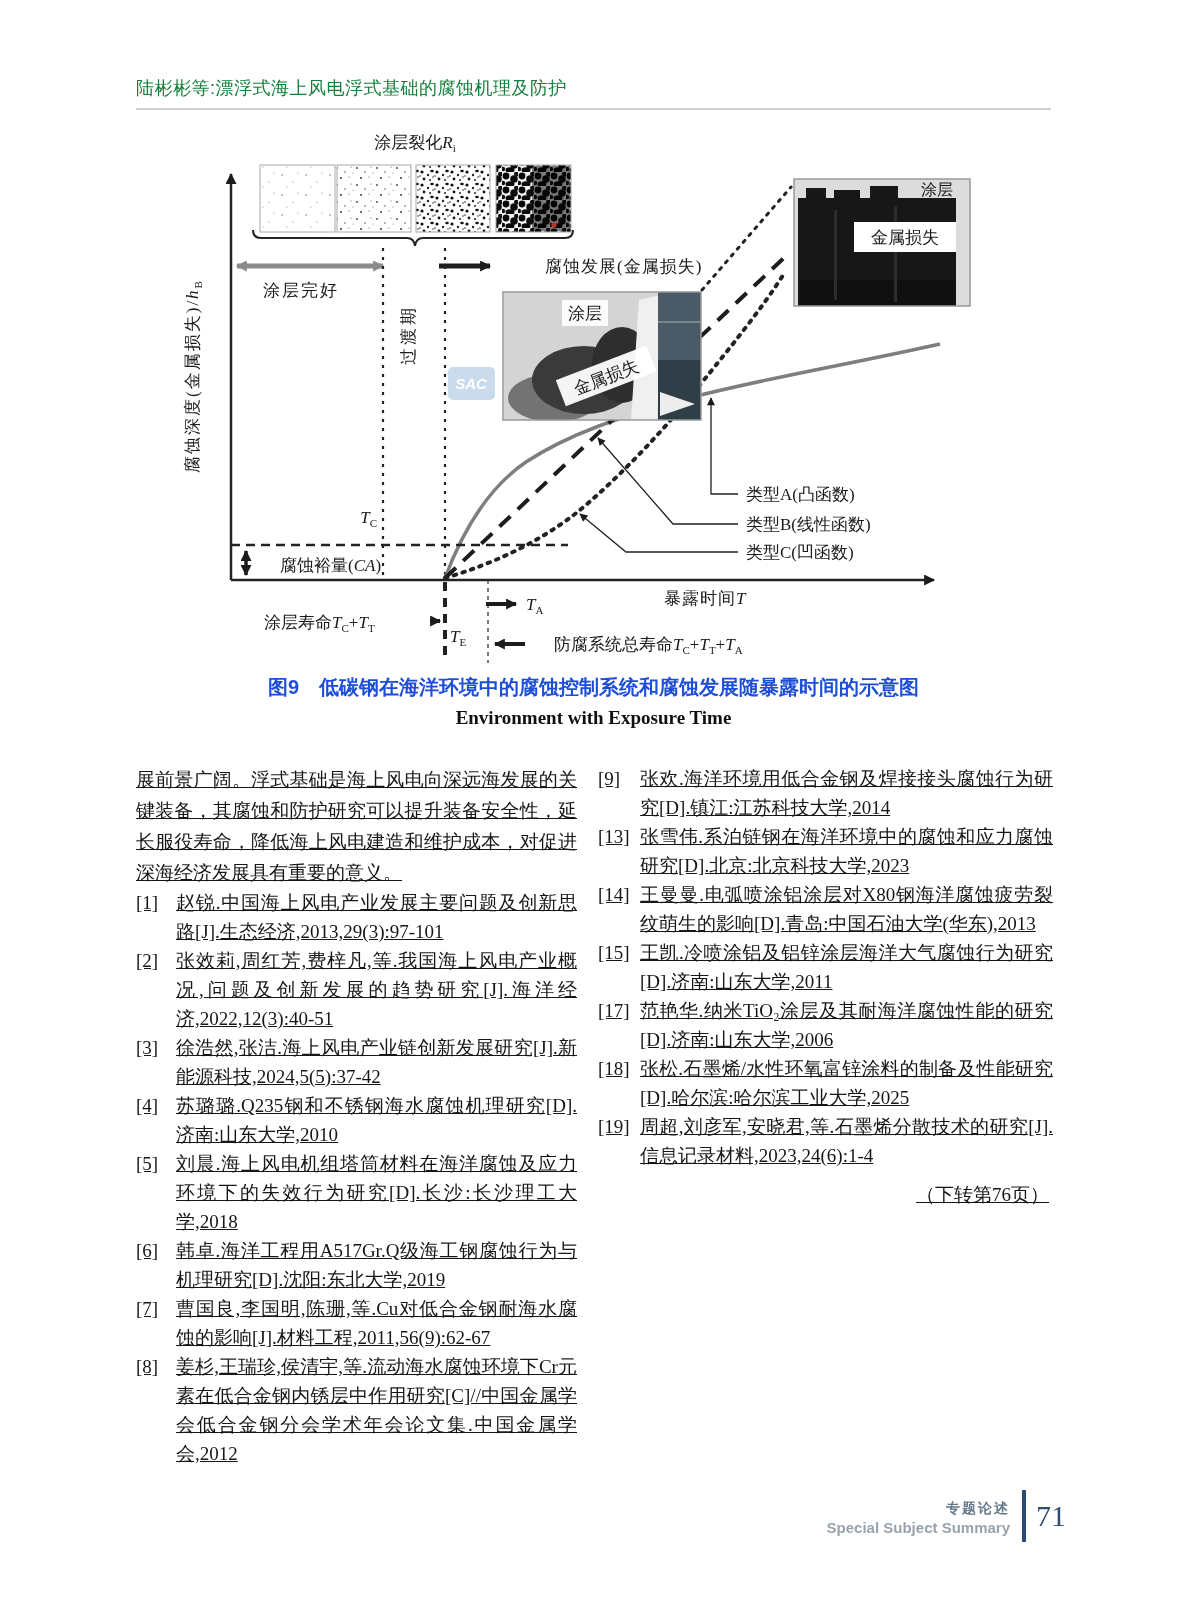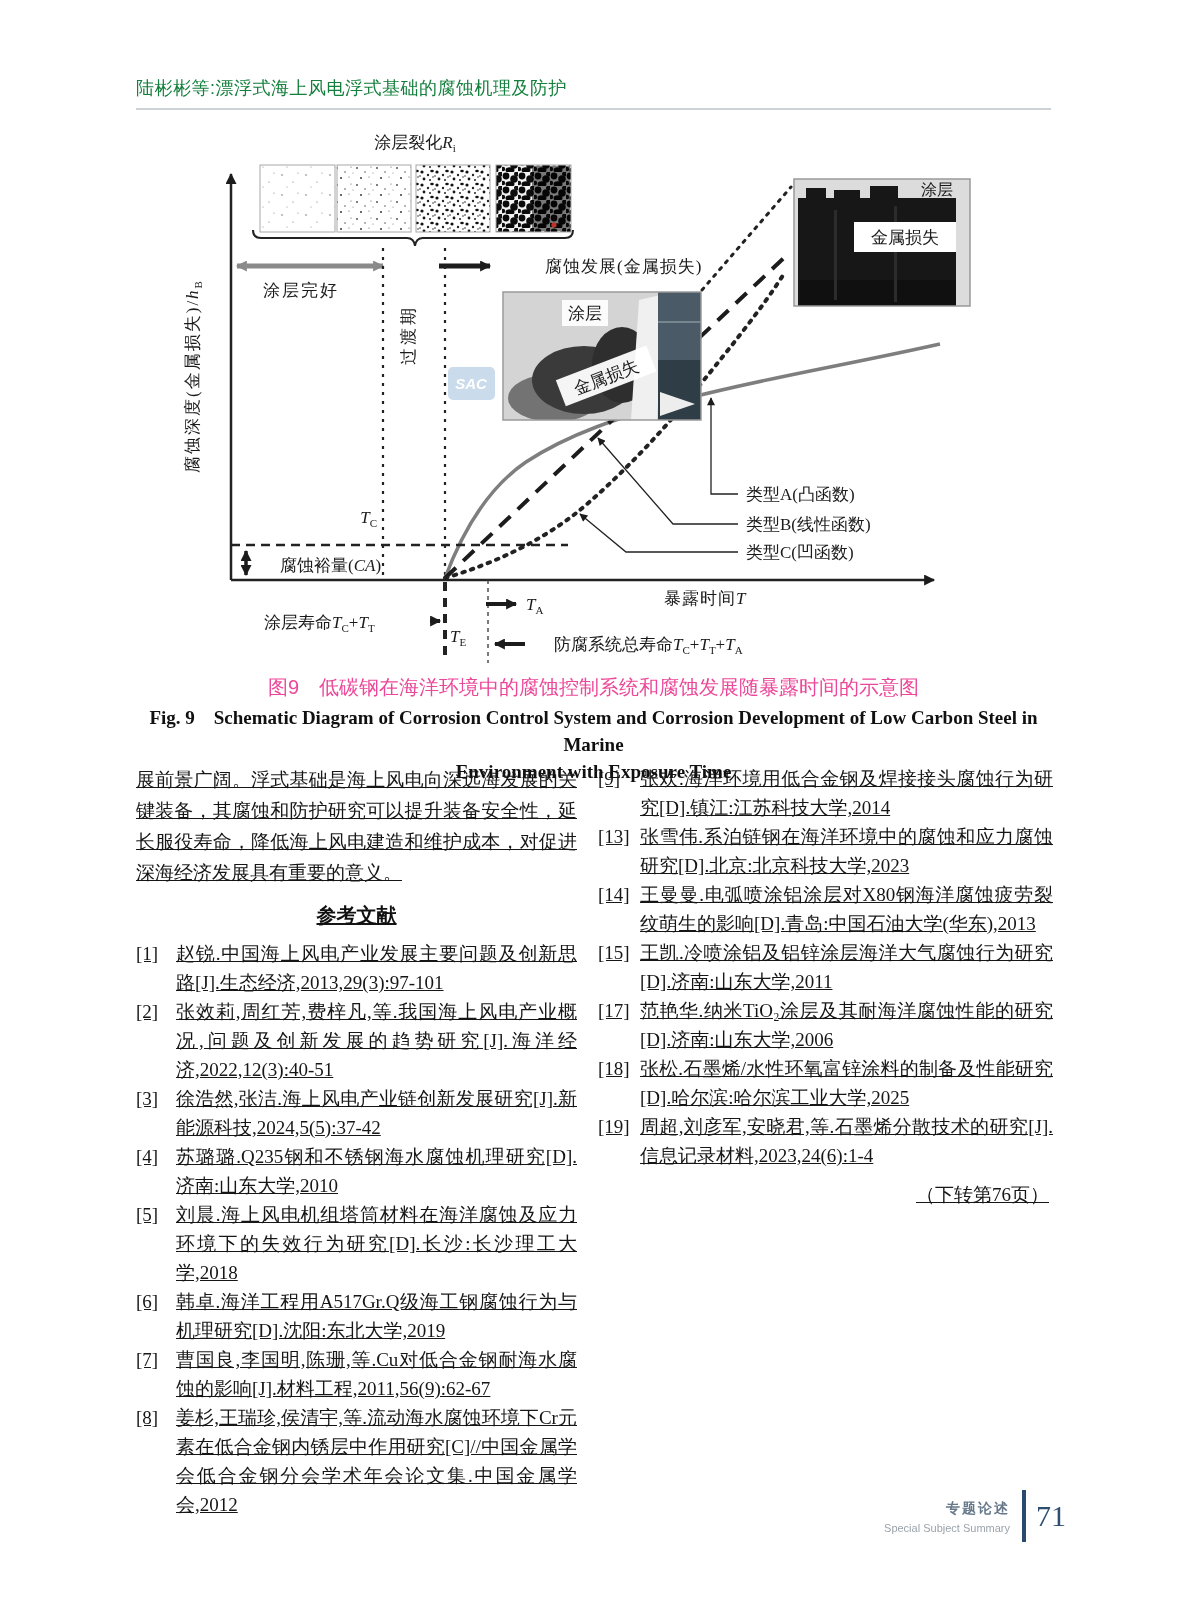--- a/index.html
+++ b/index.html
@@ -12,21 +12,21 @@
   .running-head{
     top:76px;left:136px;width:915px;text-align:left;
     font-family:"Liberation Sans","DejaVu Sans",sans-serif;
     font-size:18px;color:#15803d;letter-spacing:.5px;
   }
   .head-rule{top:108px;left:136px;width:915px;height:2px;background:#cdd2d6;}
   .figure-wrap{top:130px;left:134px;width:920px;height:533px;}
   .fig-caption-cn{
     top:674px;left:136px;width:915px;text-align:center;
     font-family:"Liberation Sans","DejaVu Sans",sans-serif;
-    font-weight:normal;font-size:20px;color:#ec4899;
+    font-weight:bold;font-size:20px;color:#1d4ed8;
   }
   .fig-caption-en{
     top:704px;left:136px;width:915px;text-align:center;
     font-weight:bold;font-size:19px;line-height:27px;color:#101010;
   }
   .col{top:764px;text-decoration:underline;}
   .col-left{left:136px;width:441px;}
   .col-right{left:598px;width:455px;}
   .para{font-size:19px;line-height:31px;text-align:justify;text-justify:inter-ideograph;}
   .refs-heading{
@@ -42,21 +42,21 @@
     top:1490px;left:600px;width:466px;display:flex;justify-content:flex-end;
     align-items:center;
   }
   .footer-titles{text-align:right;}
   .footer-cn{
     font-family:"Liberation Sans","DejaVu Sans",sans-serif;font-weight:bold;
     font-size:14px;color:#66788a;letter-spacing:2px;line-height:24px;
   }
   .footer-en{
     font-family:"Liberation Sans","DejaVu Sans",sans-serif;
-    font-size:11px;color:#9aa3ab;line-height:16px;
+    font-size:15px;color:#9aa3ab;line-height:16px;font-weight:bold;
   }
   .footer-bar{width:4px;height:52px;background:#2b4a70;margin:0 10px 0 12px;}
   .footer-page{font-size:30px;color:#2e4d70;font-family:"Liberation Serif",serif;}
   
   .ft{font-family:"Liberation Serif","DejaVu Serif",serif;font-size:17px;fill:#1a1a1a;}
   .ft-sm{font-family:"Liberation Serif","DejaVu Serif",serif;font-size:16px;fill:#1a1a1a;}
   .wm{font-family:"Liberation Sans","DejaVu Sans",sans-serif;font-weight:bold;font-style:italic;font-size:15px;fill:#ffffff;}
 </style>
 </head>
 <body>
@@ -211,27 +211,25 @@
 
   <g opacity="0.55">
     <rect x="314" y="237" width="47" height="33" rx="5" fill="#9fbedd"></rect>
     <text class="wm" x="337" y="259" text-anchor="middle">SAC</text>
   </g>
 </svg>
 </div>
 
 <div class="abs fig-caption-cn">图9　低碳钢在海洋环境中的腐蚀控制系统和腐蚀发展随暴露时间的示意图</div>
 <div class="abs fig-caption-en">
-  <div>Fig. 9　Schematic Diagram of Corrosion Control System and Corrosion Development of Low Carbon Steel in Marine</div>
   <div>Environment with Exposure Time</div>
 </div>
 
 <div class="abs col col-left">
   <div class="para">展前景广阔。浮式基础是海上风电向深远海发展的关键装备，其腐蚀和防护研究可以提升装备安全性，延长服役寿命，降低海上风电建造和维护成本，对促进深海经济发展具有重要的意义。</div>
-  <div class="refs-heading">参考文献</div>
   <div class="ref">
       <span class="ref-num">[1]</span>
       <span class="ref-text">赵锐.中国海上风电产业发展主要问题及创新思路[J].生态经济,2013,29(3):97-101</span>
     </div>
   <div class="ref">
       <span class="ref-num">[2]</span>
       <span class="ref-text">张效莉,周红芳,费梓凡,等.我国海上风电产业概况,问题及创新发展的趋势研究[J].海洋经济,2022,12(3):40-51</span>
     </div>
   <div class="ref">
       <span class="ref-num">[3]</span>

